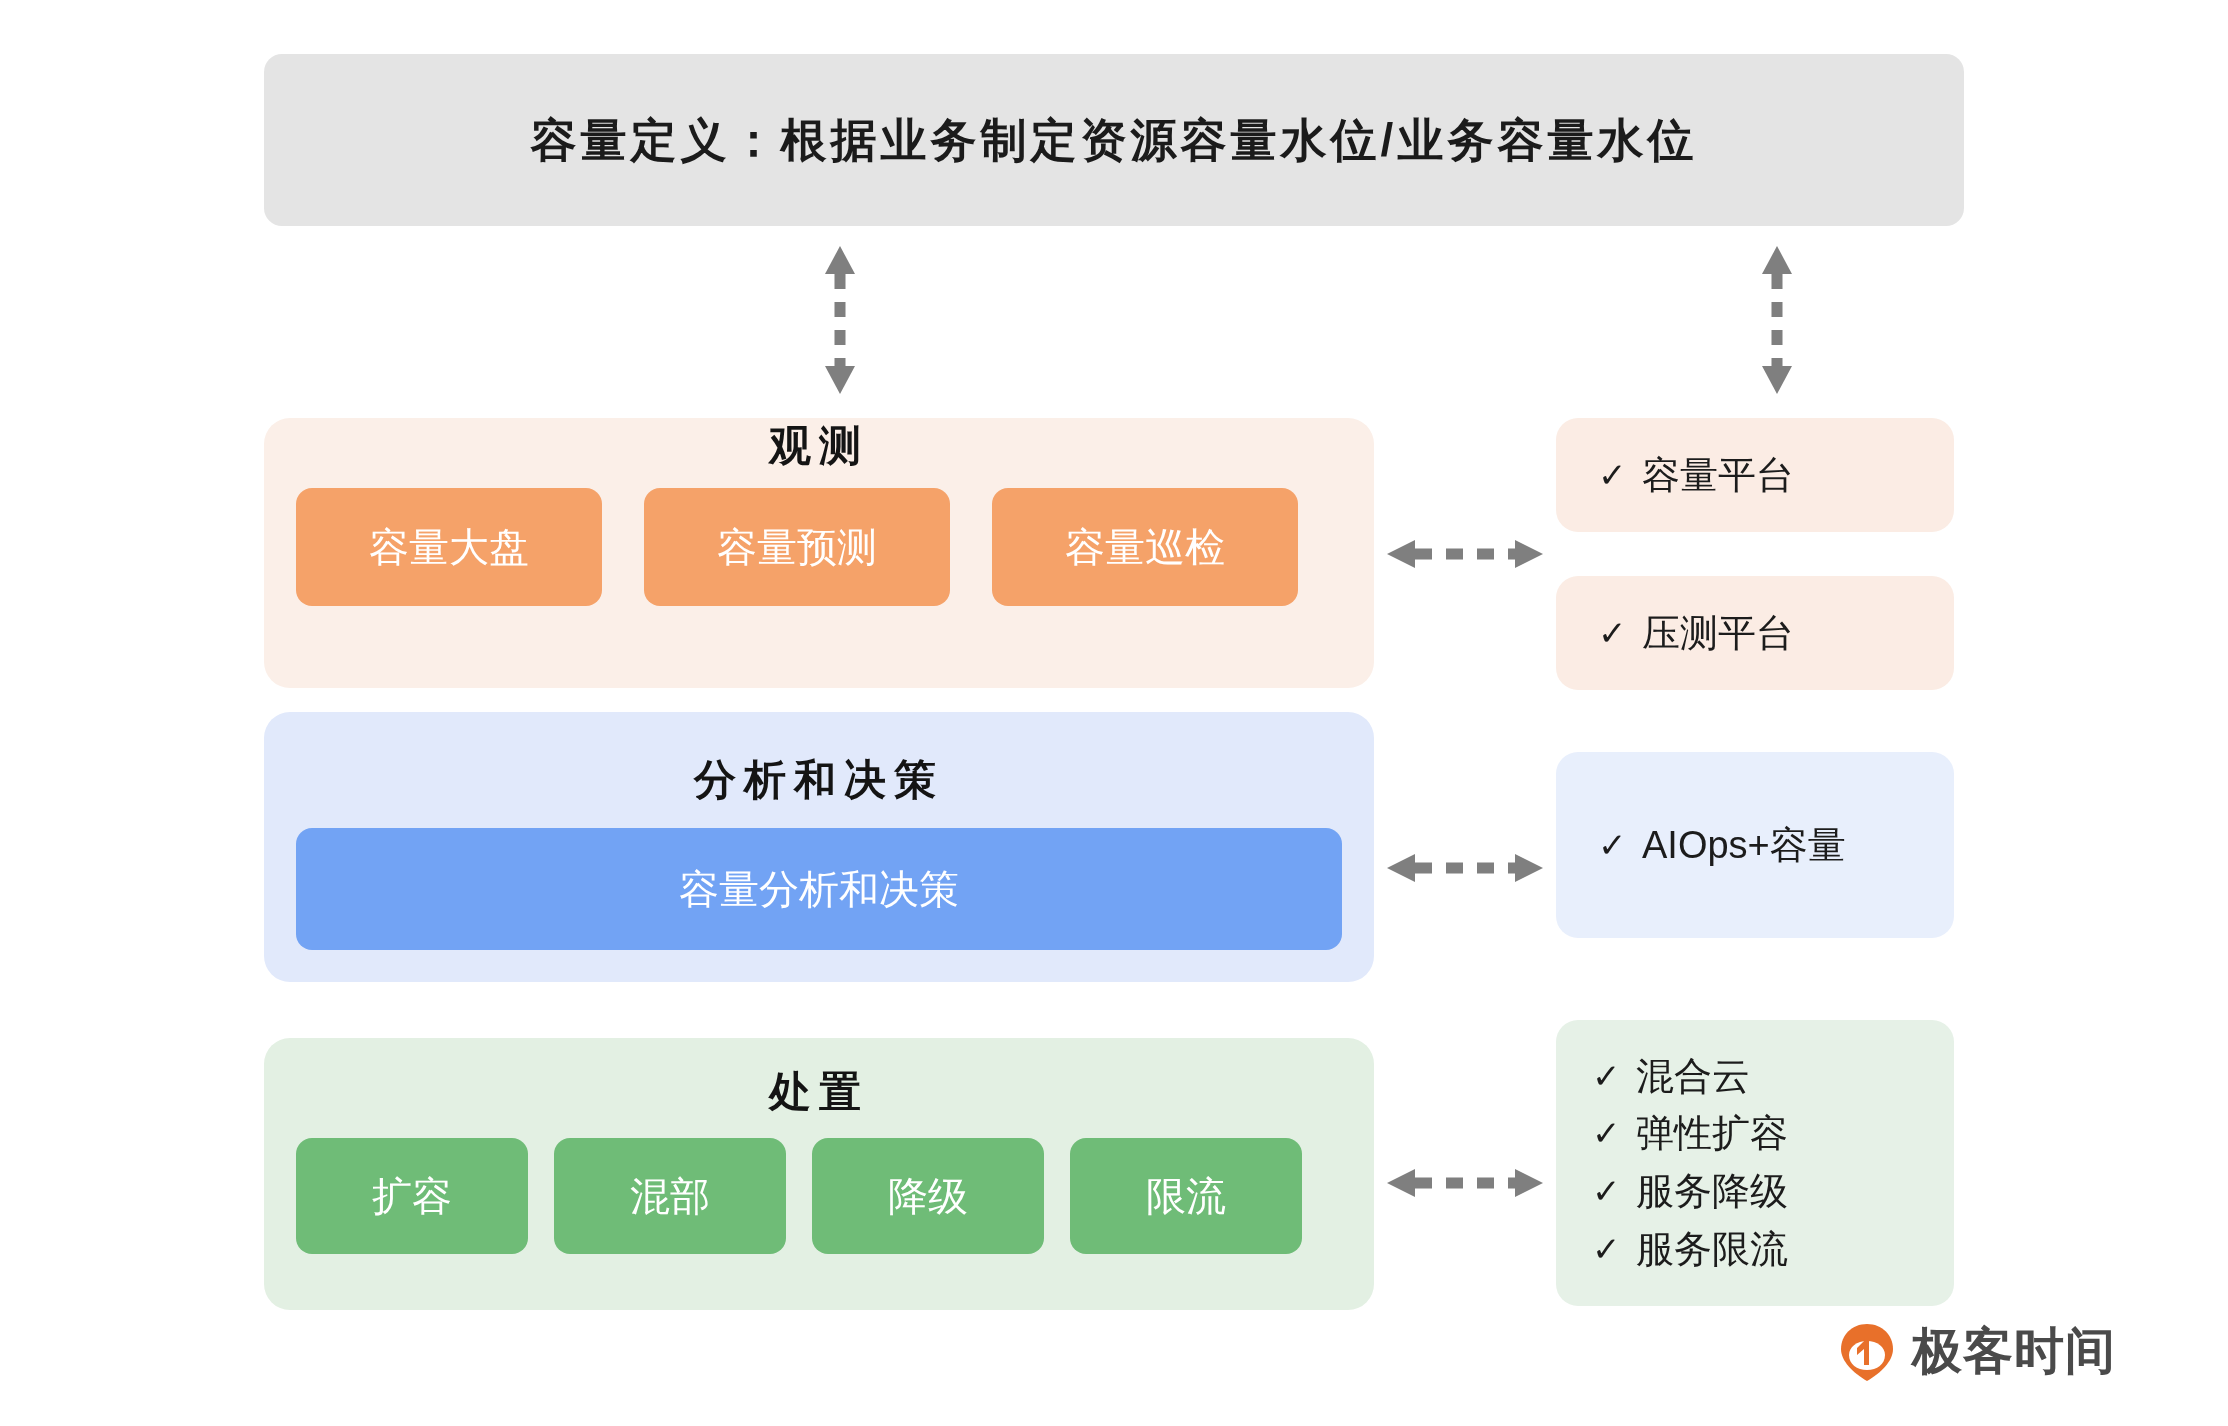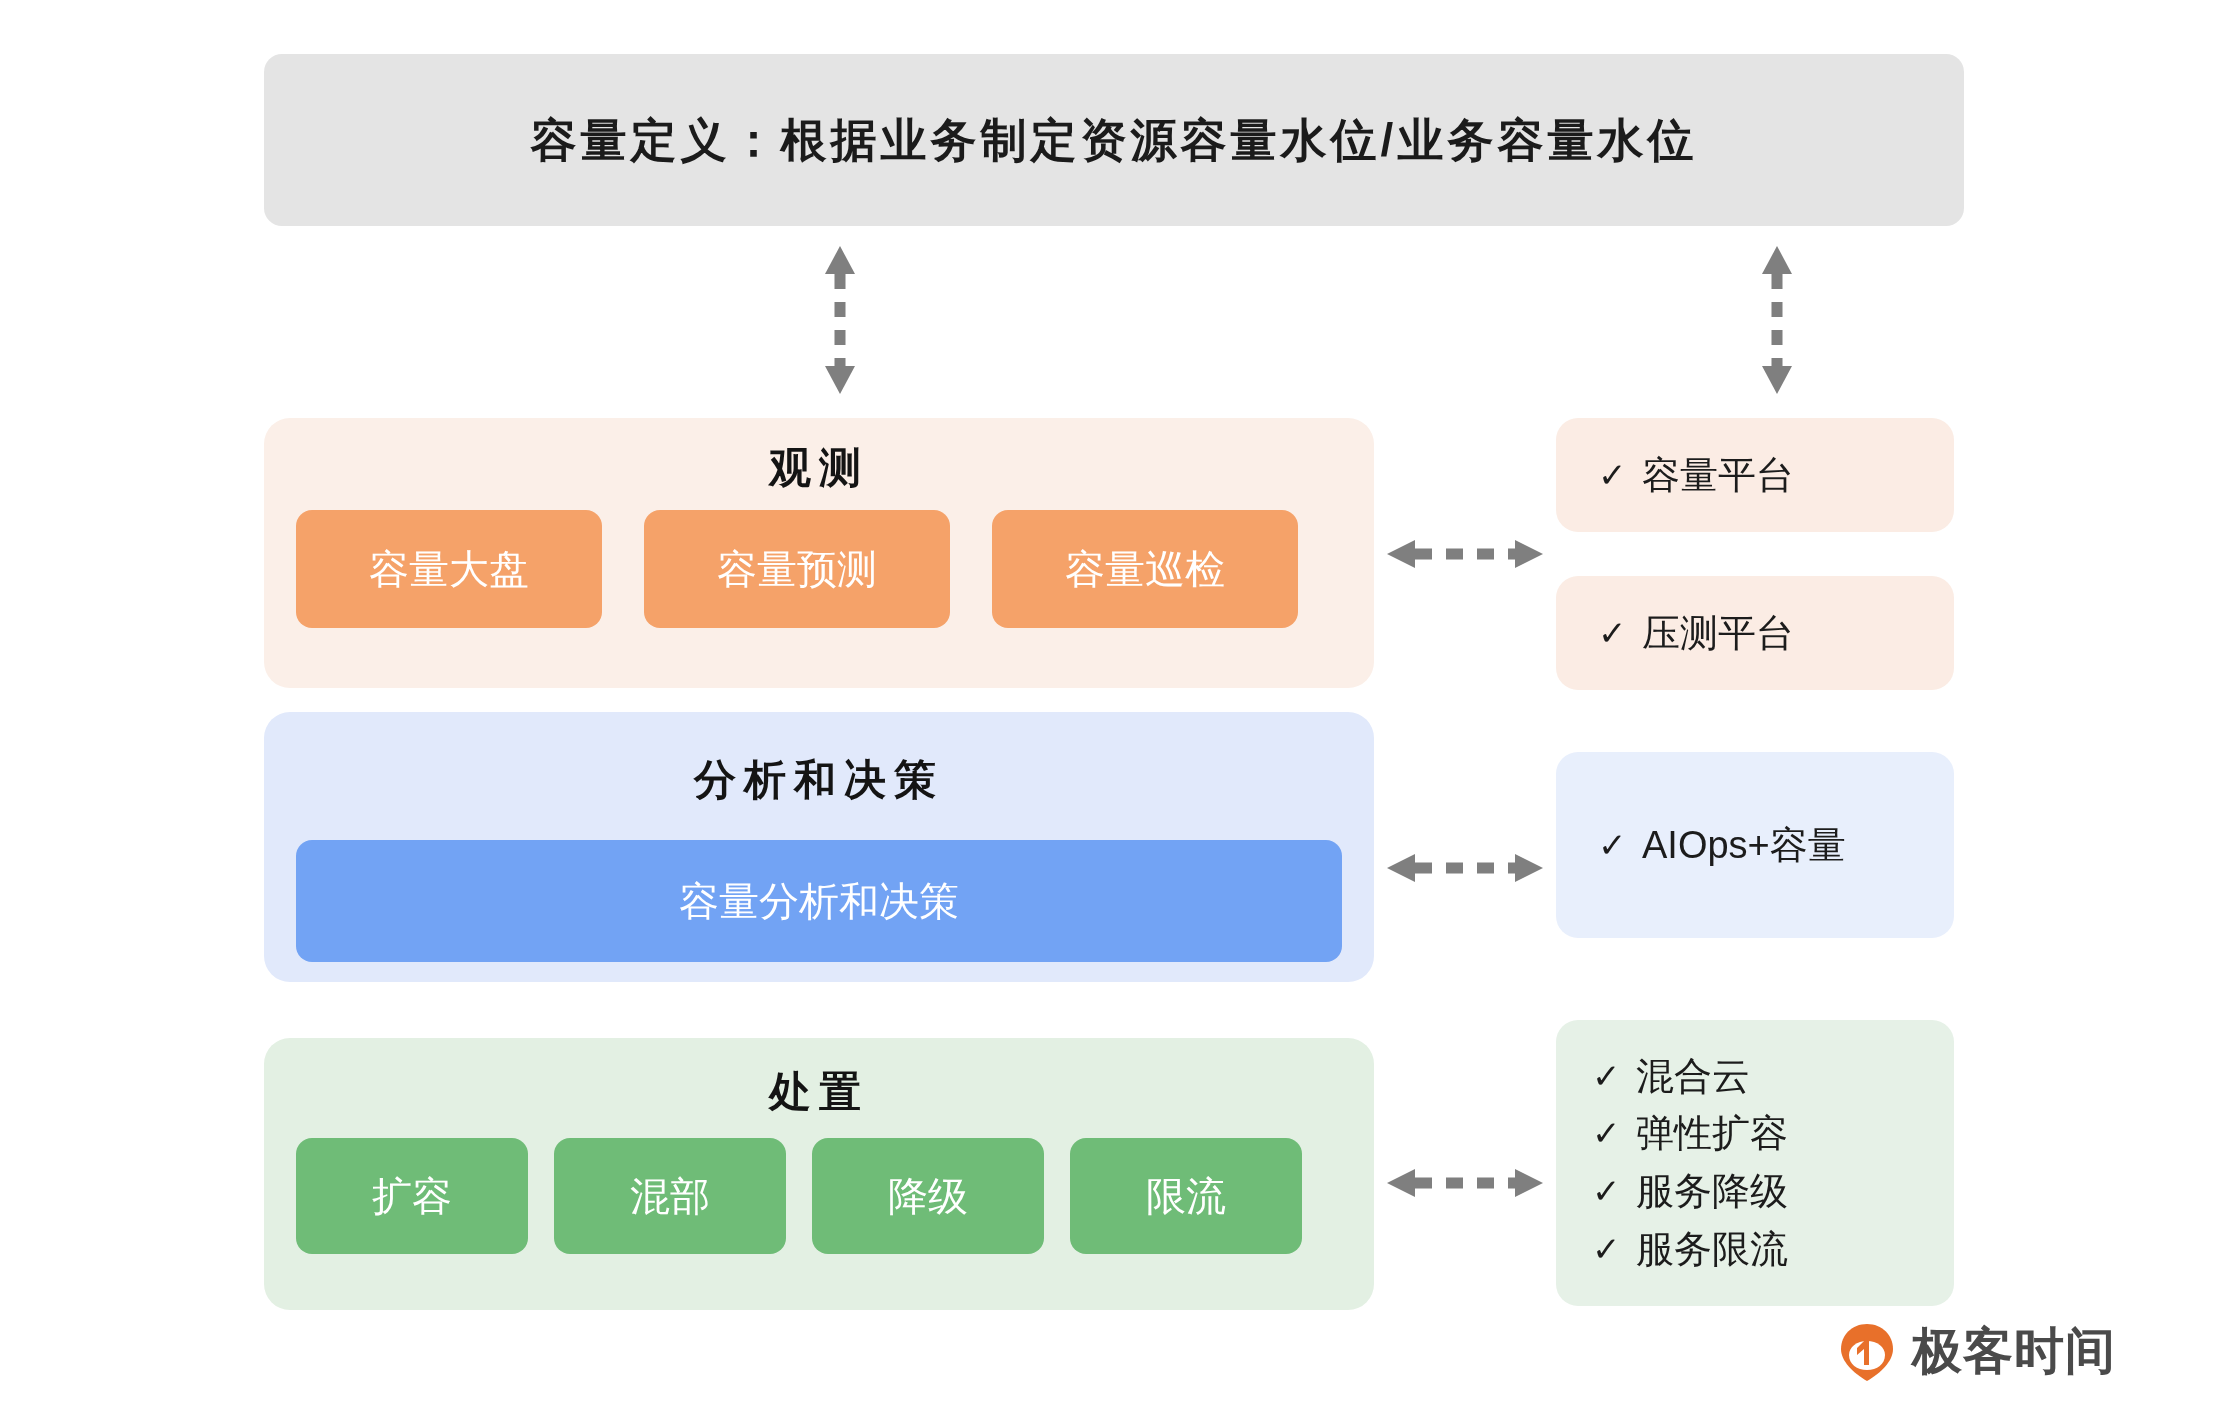--- a/index.html
+++ b/index.html
@@ -89,21 +89,20 @@
     font-weight: 400;
     box-sizing: border-box;
     white-space: nowrap;
   }
 
   
   #stage-observe {
     top: 418px;
     height: 270px;
     background: #fbefe8;
-    padding-top: 22px;
   }
   #stage-observe .chip-row {
     padding: 0 32px;
     margin-top: 14px;
     gap: 42px;
   }
   #stage-observe .chip {
     background: #f5a269;
     width: 306px;
     height: 118px;
@@ -112,21 +111,21 @@
 
   
   #stage-analyse {
     top: 712px;
     height: 270px;
     background: #e1e9fb;
     padding-top: 40px;
   }
   #stage-analyse .chip-row {
     padding: 0 32px;
-    margin-top: 32px;
+    margin-top: 20px;
   }
   #stage-analyse .chip {
     background: #72a3f4;
     width: 100%;
     height: 122px;
     font-size: 40px;
   }
 
   
   #stage-dispose {

